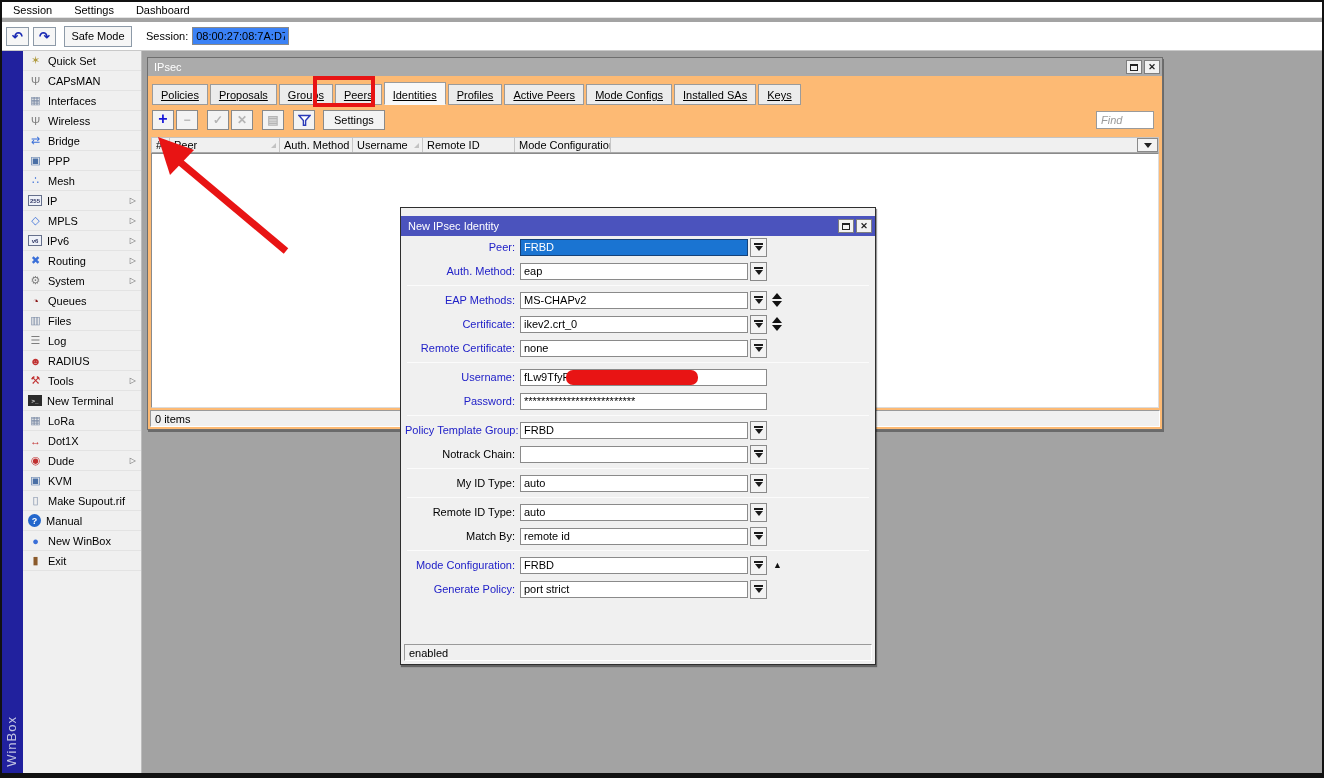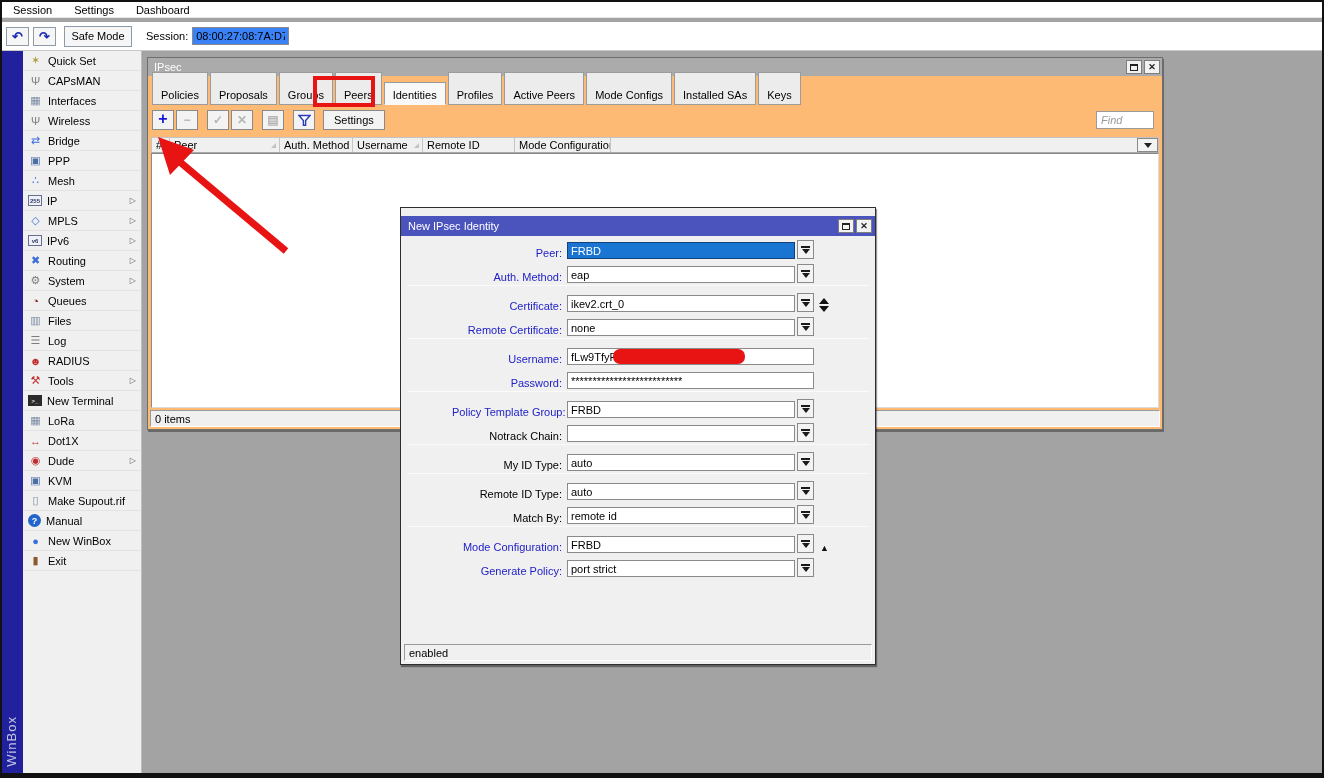--- a/index.html
+++ b/index.html
@@ -41,21 +41,21 @@
   
   .win-btn { width:16px; height:14px; background:#f2f2f2; border:1px solid #7e7e7e; display:flex; align-items:center; justify-content:center; margin-left:2px; }
   .max-glyph { width:8px; height:7px; border:1px solid #222; border-top:2px solid #222; }
   .x-glyph { font-size:9px; font-weight:bold; color:#222; line-height:1; }
 
   
   .ipsec { position:absolute; left:145px; top:55px; width:1016px; height:373px; background:#fdba74; border:1px solid #6e6e6e; box-shadow:1px 2px 0 rgba(0,0,0,.35); z-index:6; }
   .ipsec-title { height:18px; background:#ababab; color:#fff; display:flex; align-items:center; padding:0 2px 0 6px; }
   .ipsec-title .spacer { flex:1; }
   .tabs { position:absolute; left:4px; top:23px; height:24px; display:flex; align-items:flex-end; }
-  .tab { padding:16px 8px 3px; border:1px solid #9b9b9b; background:#ececec; margin-right:2px; white-space:nowrap; cursor:default; }
+  .tab { padding:4px 8px 3px; border:1px solid #9b9b9b; background:#ececec; margin-right:2px; white-space:nowrap; cursor:default;text-decoration:underline; }
   .tab.active { background:#f8f8f8; padding-top:6px; border-bottom:1px solid #f8f8f8; }
   .ipsec-toolbar { position:absolute; left:4px; top:52px; display:flex; align-items:center; }
   .t-btn { width:22px; height:20px; border:1px solid #8a8a8a; background:#f3f3f3; display:flex; align-items:center; justify-content:center; margin-right:2px; }
   .t-gap { width:7px; }
   .plus { color:#1515d8; font-size:16px; font-weight:bold; line-height:1; margin-top:-2px; }
   .dis { color:#b5b5b5; font-size:12px; font-weight:bold; }
   .settings-btn { height:20px; padding:0 10px; border:1px solid #8a8a8a; background:#f3f3f3; display:flex; align-items:center; margin-left:6px; }
   .find-input { position:absolute; right:8px; top:53px; width:58px; height:18px; border:1px solid #9a9a9a; padding:0 4px; font-size:11px; font-family:"Liberation Sans", sans-serif; }
   .find-input::placeholder { font-style:italic; color:#9a9a9a; }
   .thead { position:absolute; left:3px; right:3px; top:79px; height:16px; display:flex; background:#f0f0f0; border:1px solid #c4c4c4; border-bottom:1px solid #a8a8a8; }
@@ -65,21 +65,21 @@
   .th-dd { width:21px; height:14px; border:1px solid #8a8a8a; background:#f3f3f3; display:flex; align-items:center; justify-content:center; }
   .tri-down { width:0; height:0; border-left:4px solid transparent; border-right:4px solid transparent; border-top:5px solid #222; }
   .tbody { position:absolute; left:3px; right:3px; top:95px; bottom:21px; background:#fff; border:1px solid; border-color:#8a8a8a #dcdcdc #dcdcdc #8a8a8a; }
   .ipsec-status { position:absolute; left:2px; right:2px; bottom:2px; height:17px; border:1px solid; border-color:#9a9a9a #fff #fff #9a9a9a; display:flex; align-items:center; padding-left:4px; background:#f0f0f0; }
 
   
   .dialog { position:absolute; left:398px; top:205px; width:476px; height:458px; background:#f0f0f0; border:1px solid #2e2e2e; box-shadow:1px 2px 1px rgba(0,0,0,.4); z-index:8; }
   .dlg-title { height:20px; background:#4b53bd; color:#fff; display:flex; align-items:center; padding:0 3px 0 7px;margin-top:8px; }
   .dlg-title .spacer { flex:1; }
   .dlg-body { position:absolute; left:0; top:20px; right:0; bottom:0; padding-top:7px; }
-  .drow { height:24px; display:flex; align-items:flex-end; padding-left:15px;margin-left:36px; }
+  .drow { height:24px; display:flex; align-items:center; padding-left:4px; }
   .dlabel { width:115px; text-align:right; padding-right:5px; white-space:nowrap; }
   .blue-label { color:#2121c8; }
   .dinput { width:228px; height:17px; border:1px solid #8a8a8a; background:#fff; font-size:11px; padding:0 3px; font-family:"Liberation Sans", sans-serif; color:#000; }
   .dinput.wide { width:247px; }
   .dinput.selected { background:#1a74d2; color:#fff; border-color:#15427a; }
   .dd-btn { width:17px; height:19px; border:1px solid #8a8a8a; background:#f3f3f3; display:flex; flex-direction:column; align-items:center; justify-content:center; margin-left:2px; cursor:default; }
   .dd-btn .bar { width:9px; height:2px; background:#1a1a1a; margin-bottom:1px; }
   .dd-btn .tri { width:0; height:0; border-left:4px solid transparent; border-right:4px solid transparent; border-top:5px solid #1a1a1a; }
   .spin { display:flex; flex-direction:column; align-items:center; margin-left:5px; cursor:default; }
   .spin .up { width:0; height:0; border-left:5px solid transparent; border-right:5px solid transparent; border-bottom:6px solid #111; margin-bottom:2px; }
@@ -339,20 +339,32 @@
       <div class="drow">
         <span class="dlabel blue-label">Auth. Method:</span>
         <input class="dinput" value="eap" style="">
         <span class="dd-btn">
             <span class="bar"></span>
             <span class="tri"></span>
           </span>
       </div>
       <div class="dsep"></div>
       <div class="drow">
+        <span class="dlabel blue-label">EAP Methods:</span>
+        <input class="dinput" value="MS-CHAPv2" style="">
+        <span class="dd-btn">
+            <span class="bar"></span>
+            <span class="tri"></span>
+          </span>
+        <span class="spin">
+            <span class="up"></span>
+            <span class="dn"></span>
+          </span>
+      </div>
+      <div class="drow">
         <span class="dlabel blue-label">Certificate:</span>
         <input class="dinput" value="ikev2.crt_0" style="">
         <span class="dd-btn">
             <span class="bar"></span>
             <span class="tri"></span>
           </span>
         <span class="spin">
             <span class="up"></span>
             <span class="dn"></span>
           </span>

